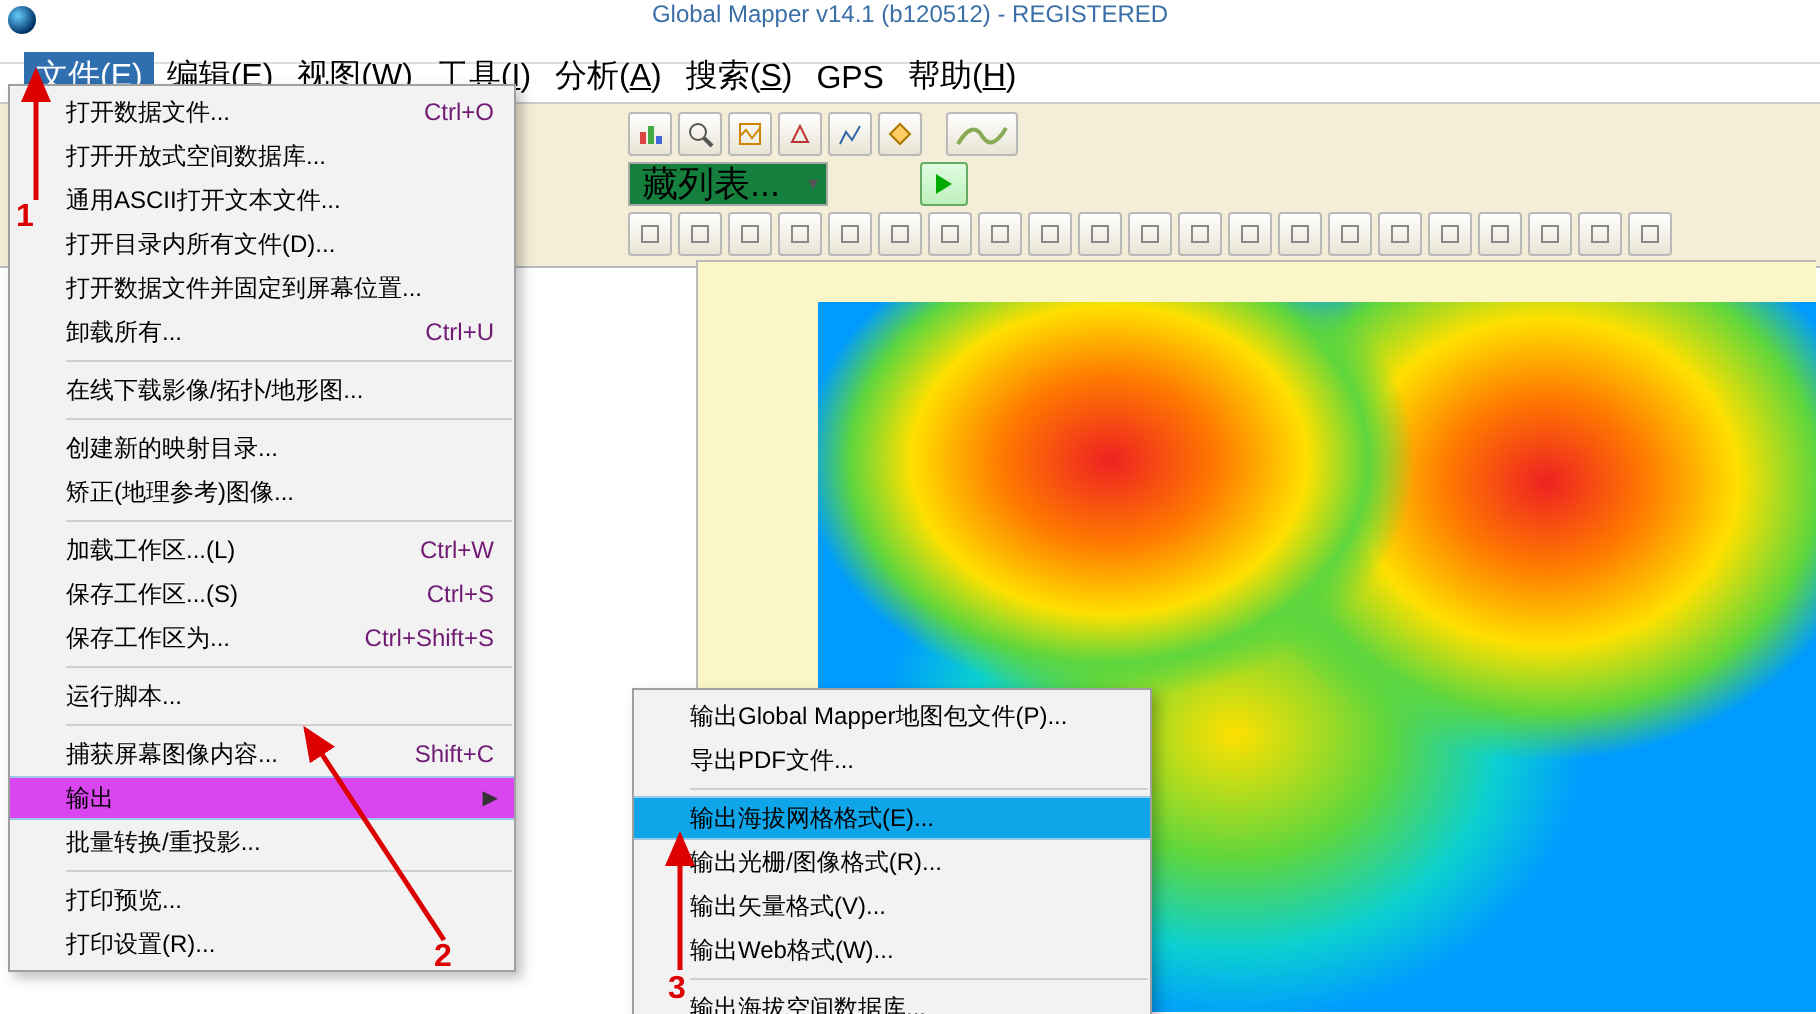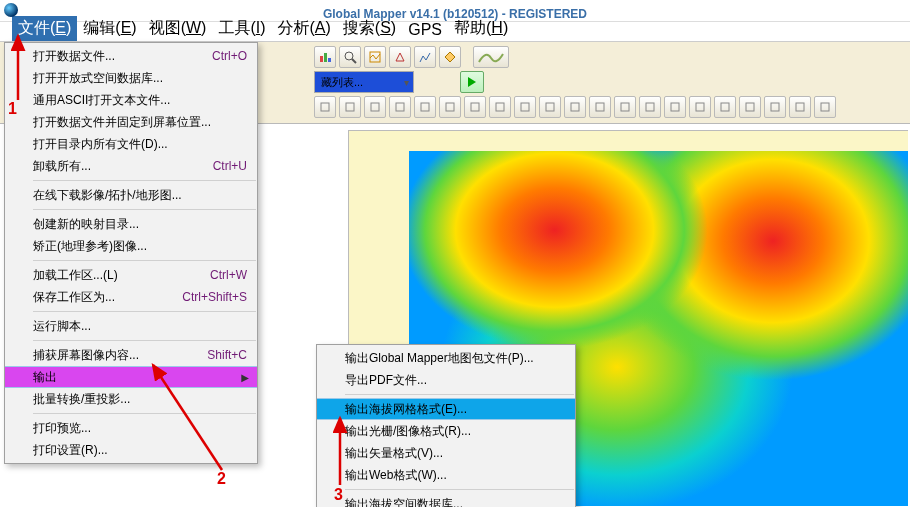--- a/index.html
+++ b/index.html
@@ -1,33 +1,33 @@
 <!DOCTYPE html>
 <html><head>
 <meta charset="utf-8">
 <style>
   * { box-sizing: border-box; margin: 0; padding: 0; font-family: "Microsoft YaHei", "Segoe UI", Tahoma, sans-serif; }
   body { width: 910px; height: 507px; overflow: hidden; background: #fff; position: relative; }
 
   
-  .titlebar { height: 22px; background: #fff; display: flex; align-items: flex-end; justify-content: center; color: #3a6fa8; font-size: 12px; border-bottom: 1px solid #ddd; font-weight: bold; }
+  .titlebar { height: 32px; background: #fff; display: flex; align-items: flex-start; justify-content: center; color: #3a6fa8; font-size: 12px; border-bottom: 1px solid #ddd; }
   .titlebar .icon { position: absolute; left: 4px; top: 3px; width: 14px; height: 14px; border-radius: 50%; background: radial-gradient(circle at 35% 35%, #6cf 0%, #036 70%); }
 
   
   .menubar { height: 20px; display: flex; align-items: flex-end; background: #fff; font-size: 16px; padding: 0 12px; border-bottom: 1px solid #ccc; }
   .menubar .menuitem { padding: 2px 6px; cursor: default; }
   .menubar .menuitem.active { background: #2f6fb0; color: #fff; }
   .menubar .accel { text-decoration: underline; }
 
   
   .toolbar-area { background: #f4eed8; padding: 4px 4px 2px 4px; border-bottom: 1px solid #b9b9b9; }
   .toolbar-row { display: flex; align-items: center; gap: 3px; margin-bottom: 3px; }
   .tbtn { width: 22px; height: 22px; border: 1px solid #b9b9b9; background: linear-gradient(#fff,#e8e4d4); border-radius: 2px; display:flex; align-items:center; justify-content:center; font-size:12px; color:#555; }
   .tbtn svg { display:block; }
-  .combo { height: 22px; border: 1px solid #aaa; background: #1d4ed8; display:flex; align-items:center; padding: 0 18px 0 6px; font-size:11px; position: relative; min-width: 100px; }
+  .combo { height: 22px; border: 1px solid #aaa; background: #15803d; display:flex; align-items:center; padding: 0 18px 0 6px; font-size:18px; position: relative; min-width: 100px; }
   .combo::after { content:"▾"; position:absolute; right:4px; color:#555; font-size:10px; }
   .play { width:24px; height:22px; border:1px solid #6a6; background: linear-gradient(#dffcdf,#bdf0bd); border-radius:2px; display:flex; align-items:center; justify-content:center; }
   .play::before { content:""; border-left:8px solid #0a0; border-top:5px solid transparent; border-bottom:5px solid transparent; }
 
   
   .canvas { position: absolute; left: 348px; top: 130px; width: 560px; height: 376px; background: #fbf6c7; border-left:1px solid #bbb; border-top:1px solid #bbb; overflow:hidden; }
   .terrain { position:absolute; left:60px; top:20px; width:520px; height:360px;
     background:
       radial-gradient(ellipse 180px 140px at 28% 22%, #e22 0%, #ff7a00 30%, #ffe000 55%, #5ed63d 72%, rgba(0,255,255,0) 85%),
       radial-gradient(ellipse 200px 170px at 70% 25%, #e22 0%, #ff7a00 25%, #ffe000 48%, #5ed63d 68%, rgba(0,255,255,0) 82%),
@@ -241,44 +241,48 @@
       <span>打开数据文件...</span>
       <span class="accel-key">Ctrl+O</span>
     </div>
     <div class="row">
       <span>打开开放式空间数据库...</span>
     </div>
     <div class="row">
       <span>通用ASCII打开文本文件...</span>
     </div>
     <div class="row">
+      <span>打开目录内所有文件(D)...</span>
+    </div>
+    <div class="row">
       <span>打开数据文件并固定到屏幕位置...</span>
-    </div>
-    <div class="row">
-      <span>打开目录内所有文件(D)...</span>
     </div>
     <div class="row">
       <span>卸载所有...</span>
       <span class="accel-key">Ctrl+U</span>
     </div>
     <div class="sep"></div>
     <div class="row">
       <span>在线下载影像/拓扑/地形图...</span>
     </div>
     <div class="sep"></div>
     <div class="row">
       <span>创建新的映射目录...</span>
     </div>
     <div class="row">
       <span>矫正(地理参考)图像...</span>
     </div>
     <div class="sep"></div>
     <div class="row">
       <span>加载工作区...(L)</span>
       <span class="accel-key">Ctrl+W</span>
+    </div>
+    <div class="row">
+      <span>保存工作区...(S)</span>
+      <span class="accel-key">Ctrl+S</span>
     </div>
     <div class="row">
       <span>保存工作区为...</span>
       <span class="accel-key">Ctrl+Shift+S</span>
     </div>
     <div class="sep"></div>
     <div class="row">
       <span>运行脚本...</span>
     </div>
     <div class="sep"></div>

